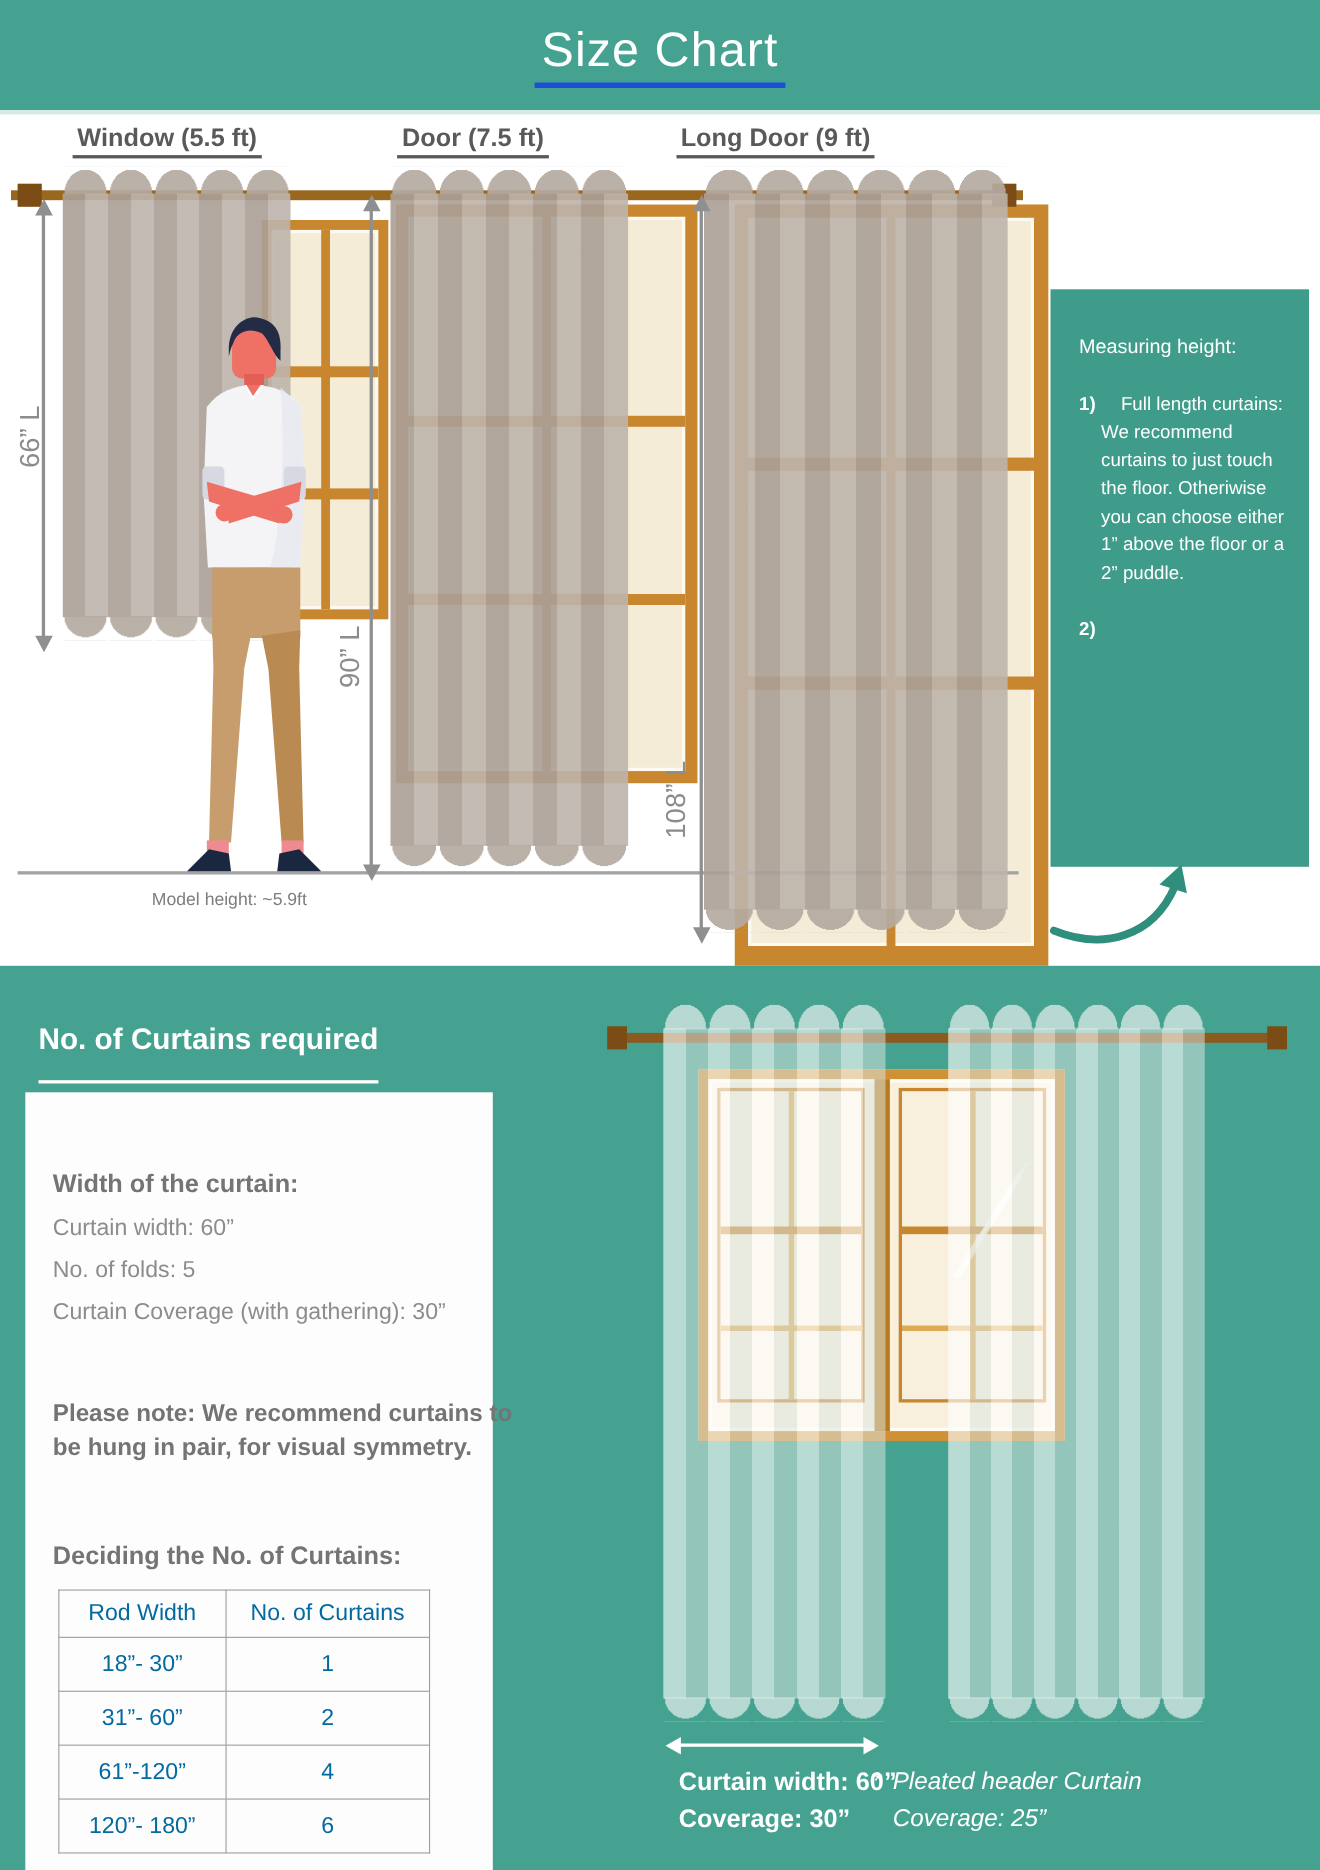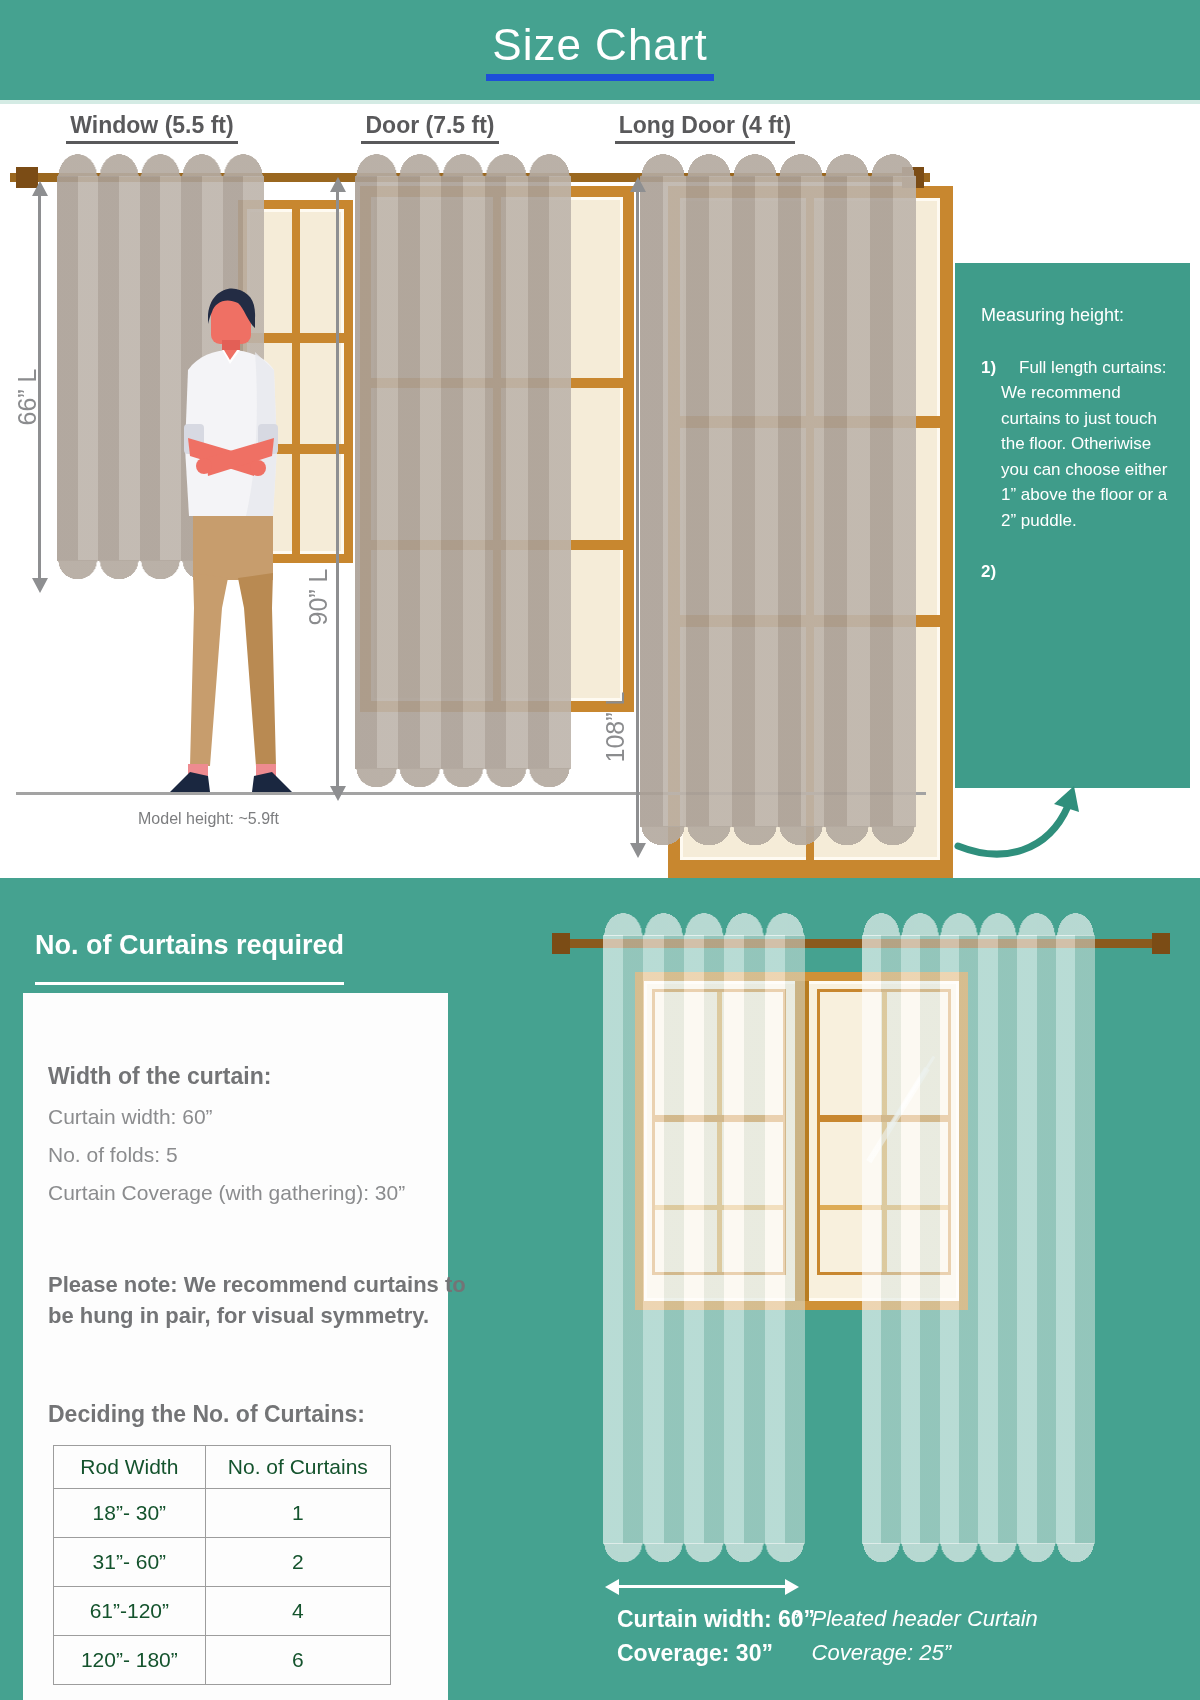--- a/index.html
+++ b/index.html
@@ -3,21 +3,21 @@
 <meta charset="utf-8">
 <style>
   html,body{margin:0;padding:0;background:#e8e8e8;}
   .page{position:relative;width:1200px;height:1700px;background:#ffffff;overflow:hidden;
         font-family:"Liberation Sans",sans-serif;}
   .abs{position:absolute;}
 
   
   .band{left:0;top:0;width:1200px;height:100px;background:#45a290;display:flex;align-items:center;justify-content:center;}
   .band h1{margin:0;color:#fff;font-size:44px;font-weight:400;letter-spacing:1px;
-           border-bottom:7px solid #1d4ed8;padding:0 6px 4px 6px;}
+           border-bottom:5px solid #1d4ed8;padding:0 6px 4px 6px;}
   .mintline{left:0;top:100px;width:1200px;height:4px;background:#d4ebe4;}
 
   
   .sec-label{top:112px;width:230px;text-align:center;color:#59595b;font-size:23px;font-weight:bold;}
   .sec-label span{border-bottom:3px solid #59595b;padding:0 4px 3px 4px;}
 
   .rod{background:#9a671f;}
   .finial{background:#7b4c15;}
 
   .frame{background:#f5ecd8;border:9px solid #c8872f;box-shadow:inset 0 0 0 3px rgba(255,252,244,.9);}
@@ -60,21 +60,21 @@
   
   .bottom-bg{left:0;top:878px;width:1200px;height:822px;background:#45a290;}
   .b-heading{left:35px;top:930px;color:#fff;font-size:27px;font-weight:bold;}
   .b-heading span{border-bottom:3px solid #fff;padding-bottom:22px;}
 
   .card{left:23px;top:993px;width:425px;height:707px;background:#fdfdfd;}
   .card .t-bold{position:absolute;color:#737476;font-weight:bold;}
   .card .t-reg{position:absolute;color:#8b8c8e;}
 
   table.rodtbl{position:absolute;left:30px;top:452px;width:338px;border-collapse:collapse;
-    color:#14532d;font-size:21px;text-align:center;}
+    color:#0369a1;font-size:21px;text-align:center;}
   table.rodtbl th,table.rodtbl td{border:1.5px solid #9d9d9d;font-weight:normal;}
   table.rodtbl th{height:40px;}
   table.rodtbl td{height:46px;}
   table.rodtbl .c1{width:45%;}
 
   .h-arrow{position:absolute;height:3px;background:#fff;}
   .h-arrow::before{content:"";position:absolute;left:-12px;top:-6.5px;width:0;height:0;
     border-top:8px solid transparent;border-bottom:8px solid transparent;border-right:14px solid #fff;}
   .h-arrow::after{content:"";position:absolute;right:-12px;top:-6.5px;width:0;height:0;
     border-top:8px solid transparent;border-bottom:8px solid transparent;border-left:14px solid #fff;}
@@ -92,21 +92,21 @@
 
 <div class="page">
 
   <div class="abs band">
     <h1>Size Chart</h1>
   </div>
   <div class="abs mintline"></div>
 
   <div class="abs sec-label" style="left:37px;"><span>Window (5.5 ft)</span></div>
   <div class="abs sec-label" style="left:315px;"><span>Door (7.5 ft)</span></div>
-  <div class="abs sec-label" style="left:590px;"><span>Long Door (4 ft)</span></div>
+  <div class="abs sec-label" style="left:590px;"><span>Long Door (9 ft)</span></div>
 
   <div class="abs frame" style="left:238px;top:200px;width:97px;height:345px;">
     <div class="rail-h" style="top:36%;"></div>
     <div class="rail-h" style="top:68%;"></div>
     <div class="rail-v"></div>
   </div>
   <div class="abs frame" style="left:360px;top:186px;width:252px;height:504px;border-width:11px;">
     <div class="rail-h" style="top:36%;"></div>
     <div class="rail-h" style="top:68%;"></div>
     <div class="rail-v"></div>

